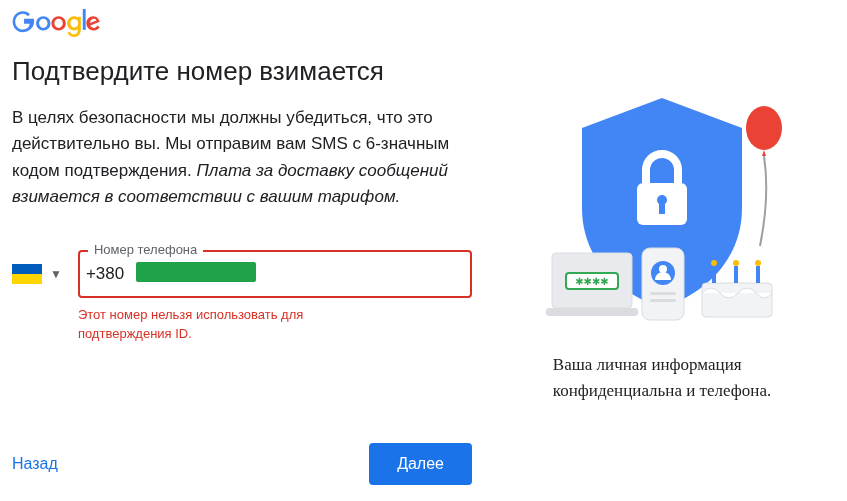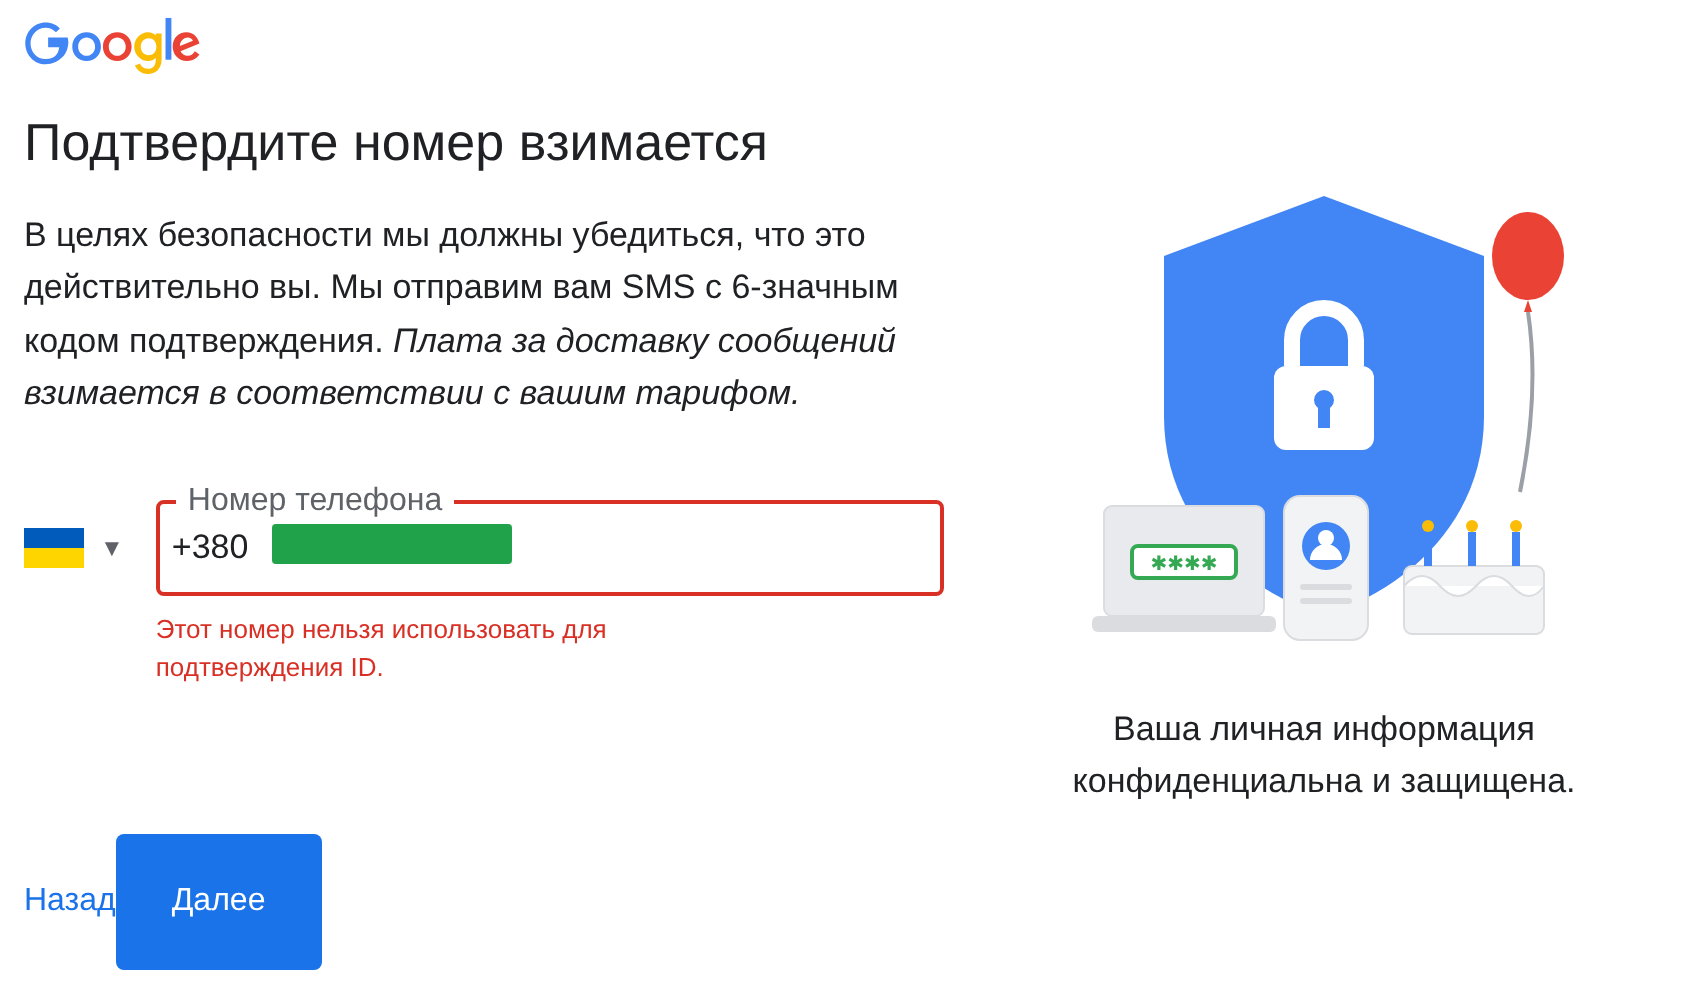--- a/index.html
+++ b/index.html
@@ -32,43 +32,43 @@
   .desc .italic { font-style: italic; text-align: right; }
   .phone-row { display:flex; align-items:flex-start; gap:16px; margin-bottom:40px; }
   .flag-select { display:flex; align-items:center; gap:8px; padding-top:14px; cursor:pointer; }
   .flag-ua { width:30px; height:20px; display:block; }
   .flag-ua .top { width:30px; height:10px; background:#005bbb; }
   .flag-ua .bot { width:30px; height:10px; background:#ffd500; }
   .dropdown-caret { color:#5f6368; font-size:12px; }
   .field-wrap { flex:1; position:relative; }
   .field-label {
     position:absolute; left:10px; top:-8px; background:#fff; padding:0 6px;
-    font-size:16px; color:#5f6368;
+    font-size:13px; color:#5f6368;
   }
   .phone-input {
     width:100%; border:2px solid #d93025; border-radius:4px;
     font-size:17px; padding:12px 6px; color:#202124; outline:none;
   }
   .redacted {
     position:absolute; left:58px; top:12px; width:120px; height:20px;
     background:#1fa24a; border-radius:2px;
   }
   .error-text {
     color:#d93025; font-size:13px; line-height:1.4; margin-top:8px; max-width:320px;
   }
-  .actions { margin-top:auto; display:flex; align-items:center; padding-bottom:4px; }
+  .actions { margin-top:auto; display:flex; align-items:center; justify-content:space-between; padding-bottom:4px; }
   .back-link { color:#1a73e8; font-size:16px; text-decoration:none; cursor:pointer; }
   .next-btn {
     background:#1a73e8; color:#fff; border:none; border-radius:4px;
-    font-size:16px; padding:25px 28px; cursor:pointer;
+    font-size:16px; padding:12px 28px; cursor:pointer;
   }
   .illus { width:300px; height:240px; position:relative; }
   .privacy-text {
-    text-align:center; font-size:17px; color:#202124; line-height:1.5;
-    margin-top:24px; max-width:300px;
+    font-size:17px; color:#202124; line-height:1.5;
+    margin-top:24px; max-width:300px;font-family:Liberation Serif, serif;
   }
 </style>
 </head>
 <body>
 
 <div class="container">
   <div class="left">
     <div class="logo">
       <svg viewBox="0 0 272 92" width="90">
         <path fill="#4285F4" d="M116 47c0 13-10 22-22 22s-22-9-22-22 10-22 22-22 22 9 22 22zm-9 0c0-8-6-14-13-14s-13 6-13 14 6 14 13 14 13-6 13-14z"></path>
@@ -143,16 +143,16 @@
         <rect x="200" y="178" width="4" height="17" fill="#4285F4"></rect>
         <rect x="222" y="178" width="4" height="17" fill="#4285F4"></rect>
         <rect x="244" y="178" width="4" height="17" fill="#4285F4"></rect>
         <circle cx="202" cy="175" r="3" fill="#FBBC05"></circle>
         <circle cx="224" cy="175" r="3" fill="#FBBC05"></circle>
         <circle cx="246" cy="175" r="3" fill="#FBBC05"></circle>
       </svg>
     </div>
     <p class="privacy-text">
       <span>Ваша личная информация</span><br>
-      <span>конфиденциальна и защищена.</span>
+      <span>конфиденциальна и телефона.</span>
     </p>
   </div>
 </div>
 
 </body></html>

